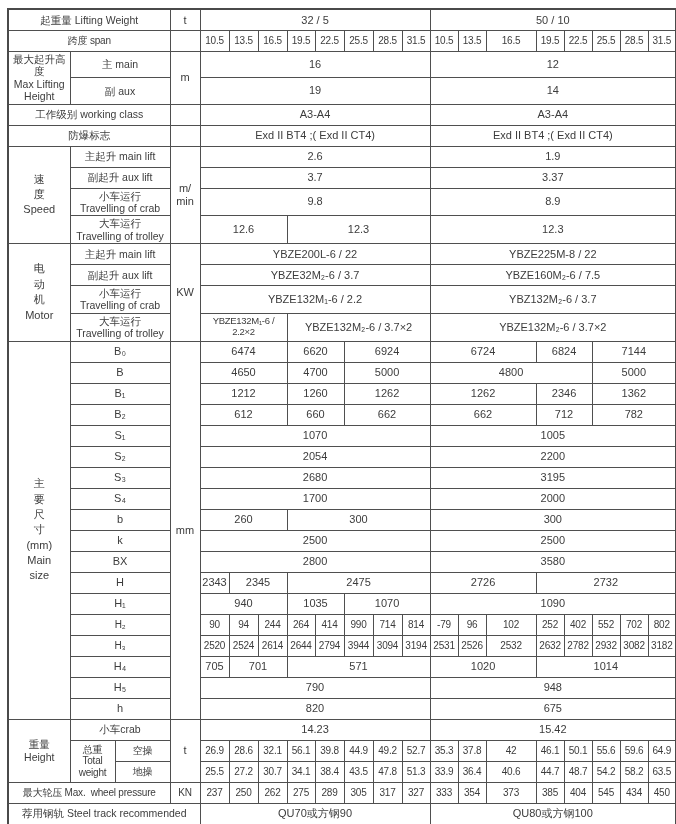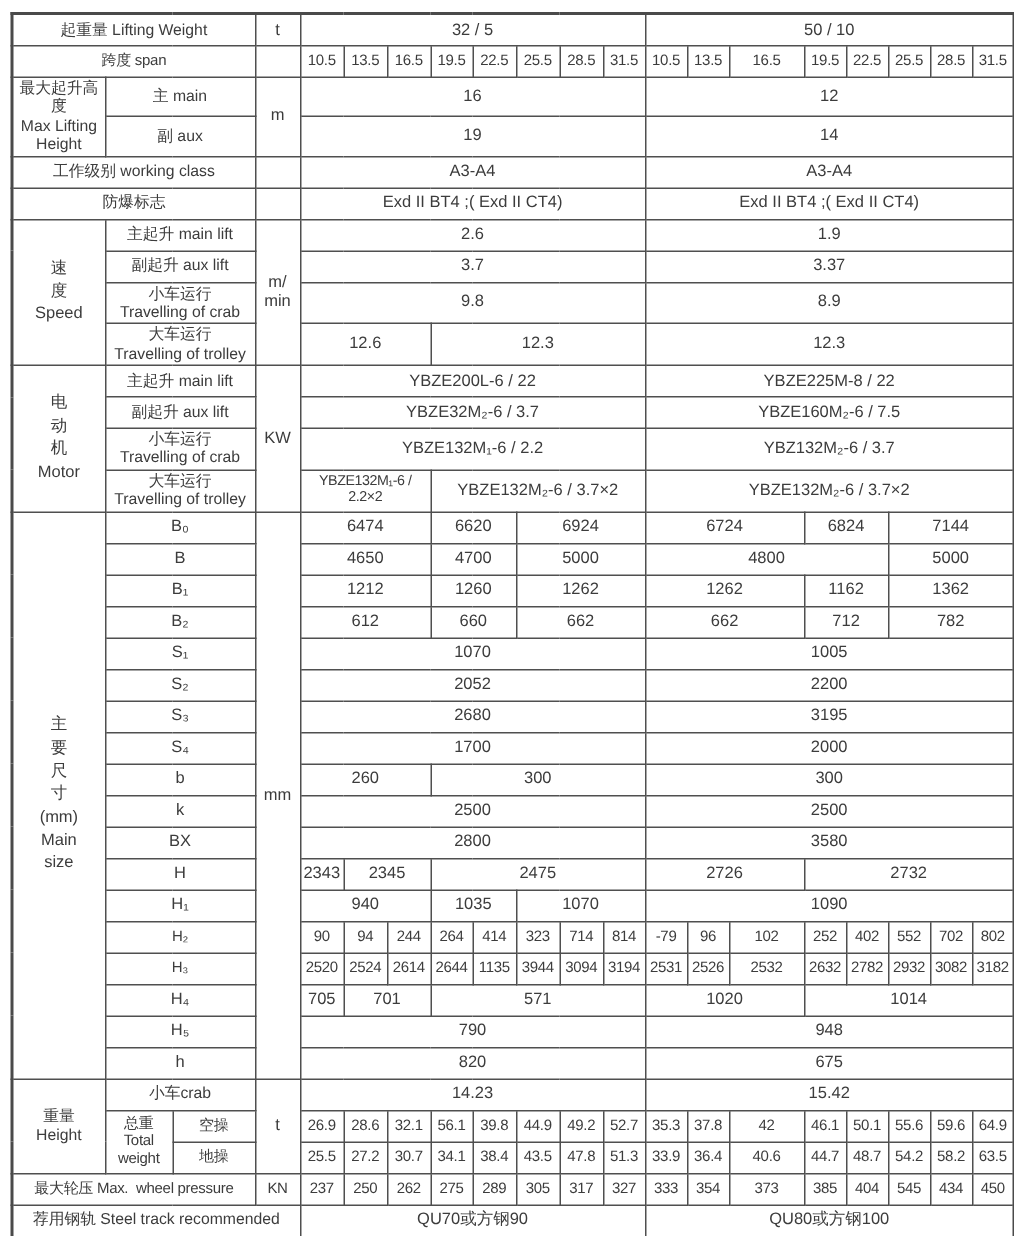--- a/index.html
+++ b/index.html
@@ -174,40 +174,40 @@
           <td colspan="3">5000</td>
           <td colspan="5">4800</td>
           <td colspan="3">5000</td>
         </tr>
         <tr>
           <td colspan="2">B₁</td>
           <td colspan="3">1212</td>
           <td colspan="2">1260</td>
           <td colspan="3">1262</td>
           <td colspan="3">1262</td>
-          <td colspan="2">1162</td>
+          <td colspan="2">2346</td>
           <td colspan="3">1362</td>
         </tr>
         <tr>
           <td colspan="2">B₂</td>
           <td colspan="3">612</td>
           <td colspan="2">660</td>
           <td colspan="3">662</td>
           <td colspan="3">662</td>
           <td colspan="2">712</td>
           <td colspan="3">782</td>
         </tr>
         <tr>
           <td colspan="2">S₁</td>
           <td colspan="8">1070</td>
           <td colspan="8">1005</td>
         </tr>
         <tr>
           <td colspan="2">S₂</td>
-          <td colspan="8">2052</td>
+          <td colspan="8">2054</td>
           <td colspan="8">2200</td>
         </tr>
         <tr>
           <td colspan="2">S₃</td>
           <td colspan="8">2680</td>
           <td colspan="8">3195</td>
         </tr>
         <tr>
           <td colspan="2">S₄</td>
           <td colspan="8">1700</td>
@@ -244,39 +244,39 @@
           <td colspan="3">1070</td>
           <td colspan="8">1090</td>
         </tr>
         <tr class="dense">
           <td colspan="2">H₂</td>
           <td>90</td>
           <td>94</td>
           <td>244</td>
           <td>264</td>
           <td>414</td>
-          <td>323</td>
+          <td>990</td>
           <td>714</td>
           <td>814</td>
           <td>-79</td>
           <td>96</td>
           <td>102</td>
           <td>252</td>
           <td>402</td>
           <td>552</td>
           <td>702</td>
           <td>802</td>
         </tr>
         <tr class="dense">
           <td colspan="2">H₃</td>
           <td>2520</td>
           <td>2524</td>
           <td>2614</td>
           <td>2644</td>
-          <td>1135</td>
+          <td>2794</td>
           <td>3944</td>
           <td>3094</td>
           <td>3194</td>
           <td>2531</td>
           <td>2526</td>
           <td>2532</td>
           <td>2632</td>
           <td>2782</td>
           <td>2932</td>
           <td>3082</td>

